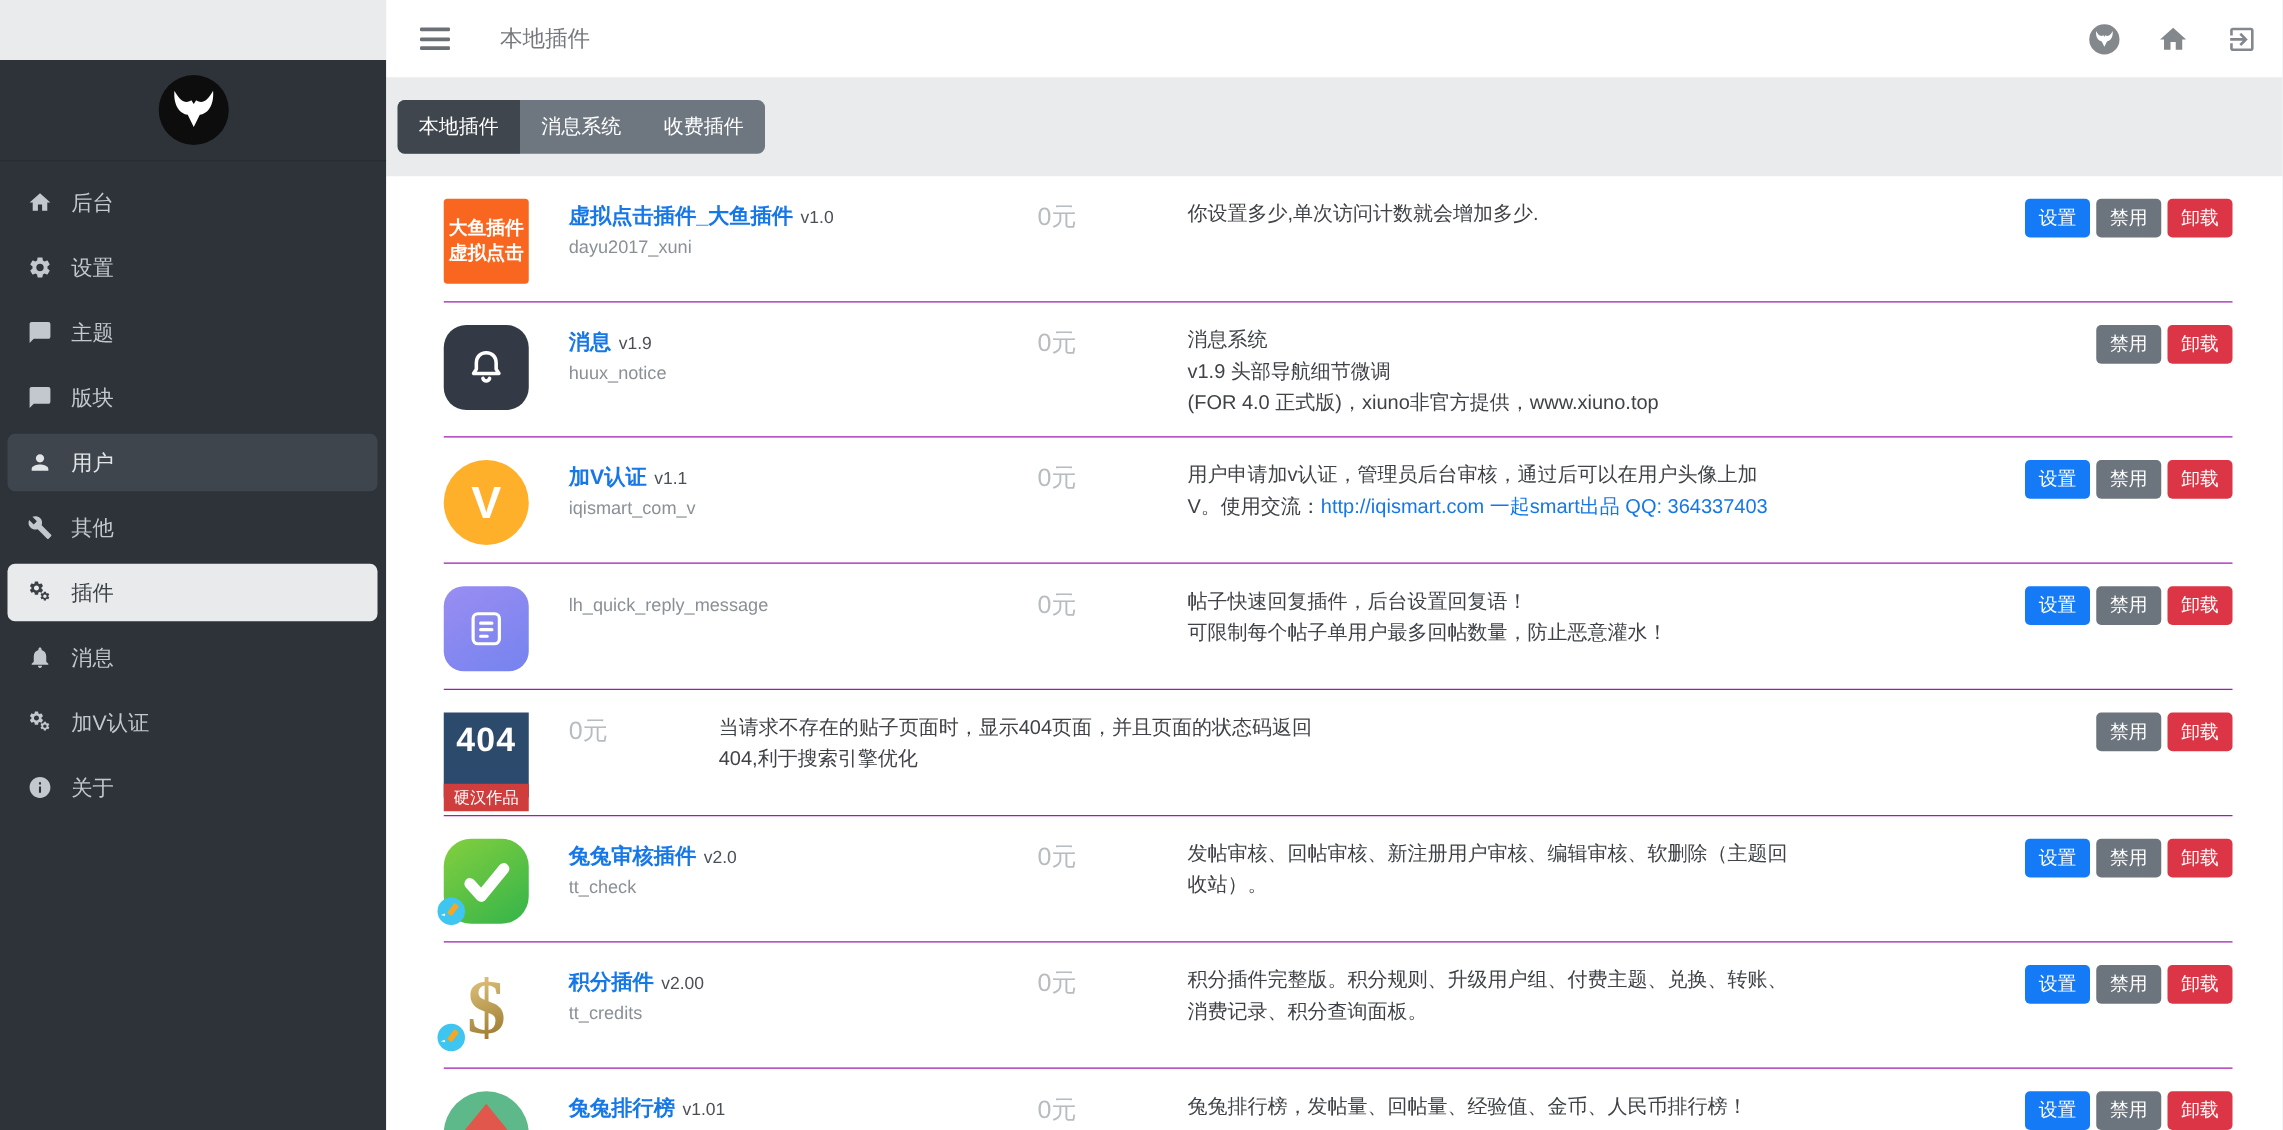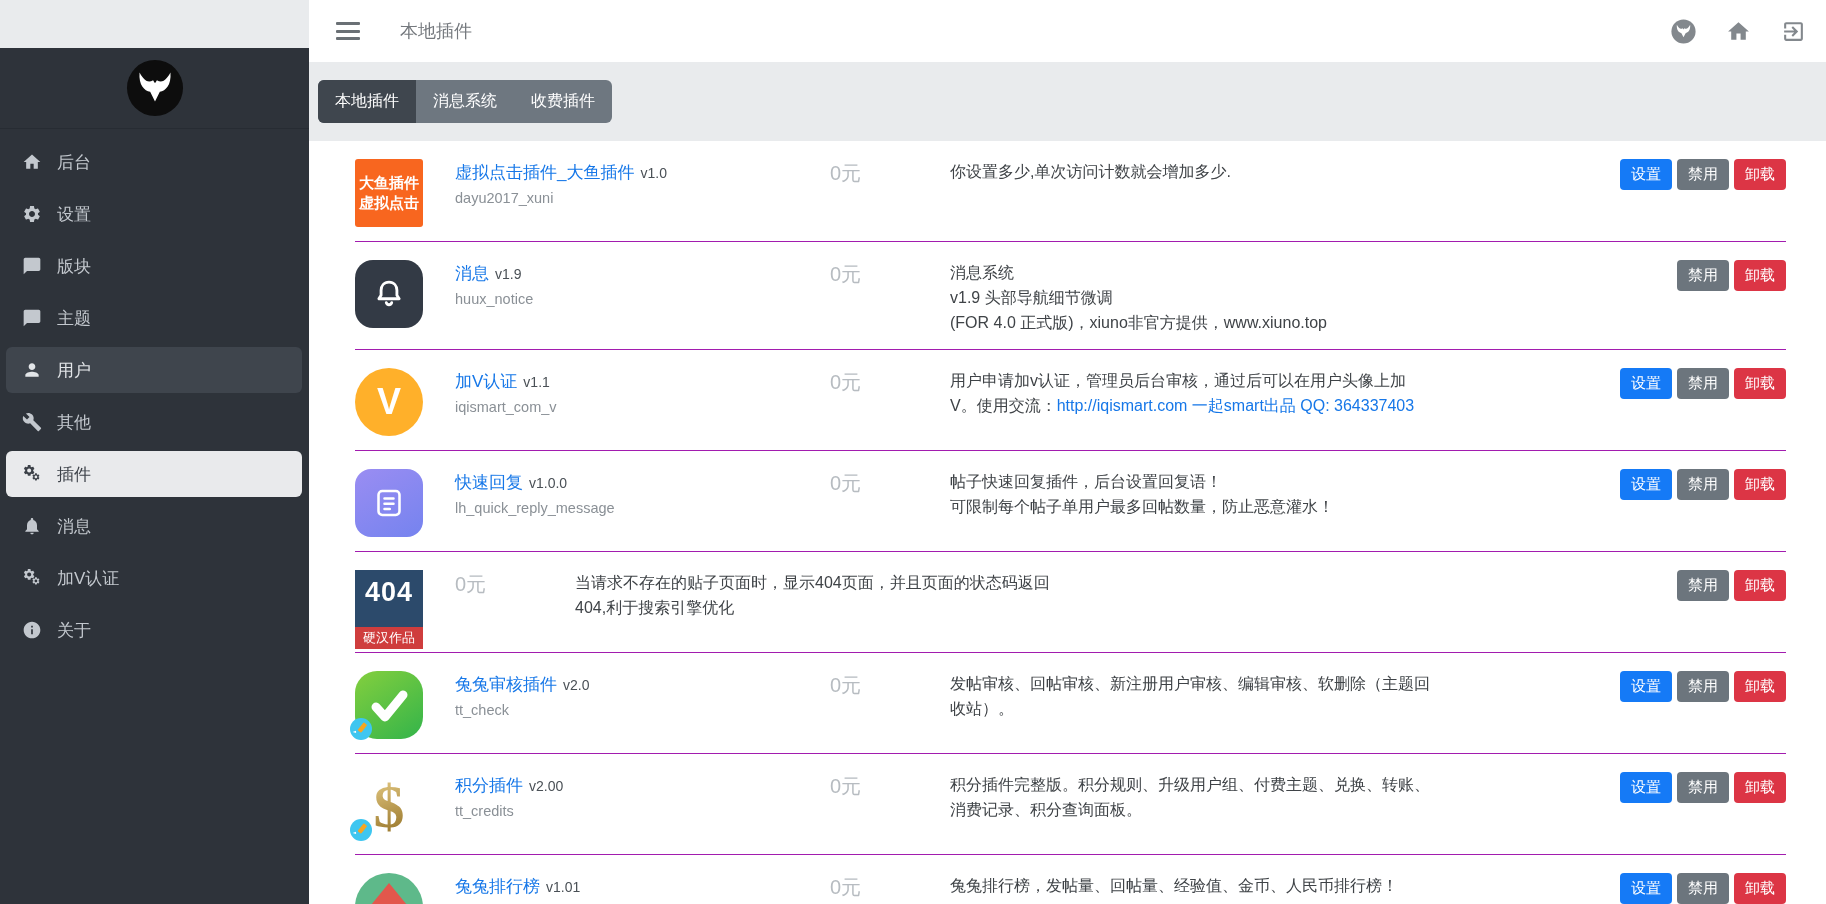--- a/index.html
+++ b/index.html
@@ -37,21 +37,21 @@
   .tab { border:none; background:transparent; color:#fff; font-size:16px; padding:11px 17px; cursor:pointer;
          font-family:inherit; }
   .tab.active { background:#3f464e; }
 
   
   .panel { background:#fff; flex:1; padding:0 40px 0 46px; overflow:hidden; }
   .plugin-row { display:flex; align-items:flex-start; padding:18px 0 14px; border-top:1px solid #a21caf; }
   .plugin-row:first-of-type { border-top:none; }
   .icon-col { width:68px; height:68px; margin-right:32px; flex:none; position:relative; }
   .name-col { width:375px; flex:none; padding-top:2px; }
-  .p-name { font-size:17px; font-weight:400; color:#1677e8; text-decoration:none; cursor:pointer; }
+  .p-name { font-size:17px; font-weight:700; color:#1677e8; text-decoration:none; cursor:pointer; }
   .p-ver { font-size:14px; color:#4a5056; margin-left:6px; }
   .p-id  { font-size:14.5px; color:#8a9096; margin-top:6px; }
   .price-col { width:120px; flex:none; font-size:20px; color:#b7bcc1; padding-top:1px; }
   .desc-col { width:650px; flex:none; font-size:16px; color:#3f4347; line-height:1.55;
               white-space:pre-line; padding-top:1px; }
   .desc-link { color:#1677e8; text-decoration:none; cursor:pointer; }
   .btn-col { margin-left:auto; display:flex; gap:5px; flex:none; }
   .btn { border:none; border-radius:4px; color:#fff; font-size:15px; padding:6px 11px;
          cursor:pointer; font-family:inherit; }
   .btn-settings { background:#157af6; }
@@ -110,31 +110,31 @@
           <span>设置</span>
         </div>
         <div class="side-item">
           <span class="s-icon">
 
             <svg viewBox="0 0 24 24">
               <path d="M20 2H4c-1.1 0-2 .9-2 2v18l4-4h14c1.1 0 2-.9 2-2V4c0-1.1-.9-2-2-2z"></path>
             </svg>
 
           </span>
+          <span>主题</span>
+        </div>
+        <div class="side-item">
+          <span class="s-icon">
+
+            <svg viewBox="0 0 24 24">
+              <path d="M20 2H4c-1.1 0-2 .9-2 2v18l4-4h14c1.1 0 2-.9 2-2V4c0-1.1-.9-2-2-2z"></path>
+            </svg>
+
+          </span>
           <span>版块</span>
-        </div>
-        <div class="side-item">
-          <span class="s-icon">
-
-            <svg viewBox="0 0 24 24">
-              <path d="M20 2H4c-1.1 0-2 .9-2 2v18l4-4h14c1.1 0 2-.9 2-2V4c0-1.1-.9-2-2-2z"></path>
-            </svg>
-
-          </span>
-          <span>主题</span>
         </div>
         <div class="side-item hover">
           <span class="s-icon">
 
             <svg viewBox="0 0 24 24">
               <path d="M12 12c2.21 0 4-1.79 4-4s-1.79-4-4-4-4 1.79-4 4 1.79 4 4 4zm0 2c-2.67 0-8 1.34-8 4v2h16v-2c0-2.66-5.33-4-8-4z"></path>
             </svg>
 
           </span>
           <span>用户</span>
@@ -326,23 +326,20 @@
             <div class="pi pi-quickreply">
               <svg viewBox="0 0 24 24" width="36" height="36" fill="none" stroke="#fff" stroke-width="1.7" stroke-linecap="round" stroke-linejoin="round">
                 <rect x="5" y="4" width="14" height="16" rx="2.5"></rect>
                 <path d="M9 9h6M9 12.5h6M9 16h3.5"></path>
               </svg>
             </div>
 
           </div>
 
           <div class="name-col">
-            <div>
-              <a class="p-name">快速回复</a><span class="p-ver">v1.0.0</span>
-            </div>
             <div class="p-id">lh_quick_reply_message</div>
           </div>
 
           <div class="price-col">0元</div>
 
           <div class="desc-col"><span>帖子快速回复插件，后台设置回复语！
 可限制每个帖子单用户最多回帖数量，防止恶意灌水！</span><span></span><a class="desc-link"></a></div>
 
           <div class="btn-col">
             <button class="btn btn-settings">设置</button>

